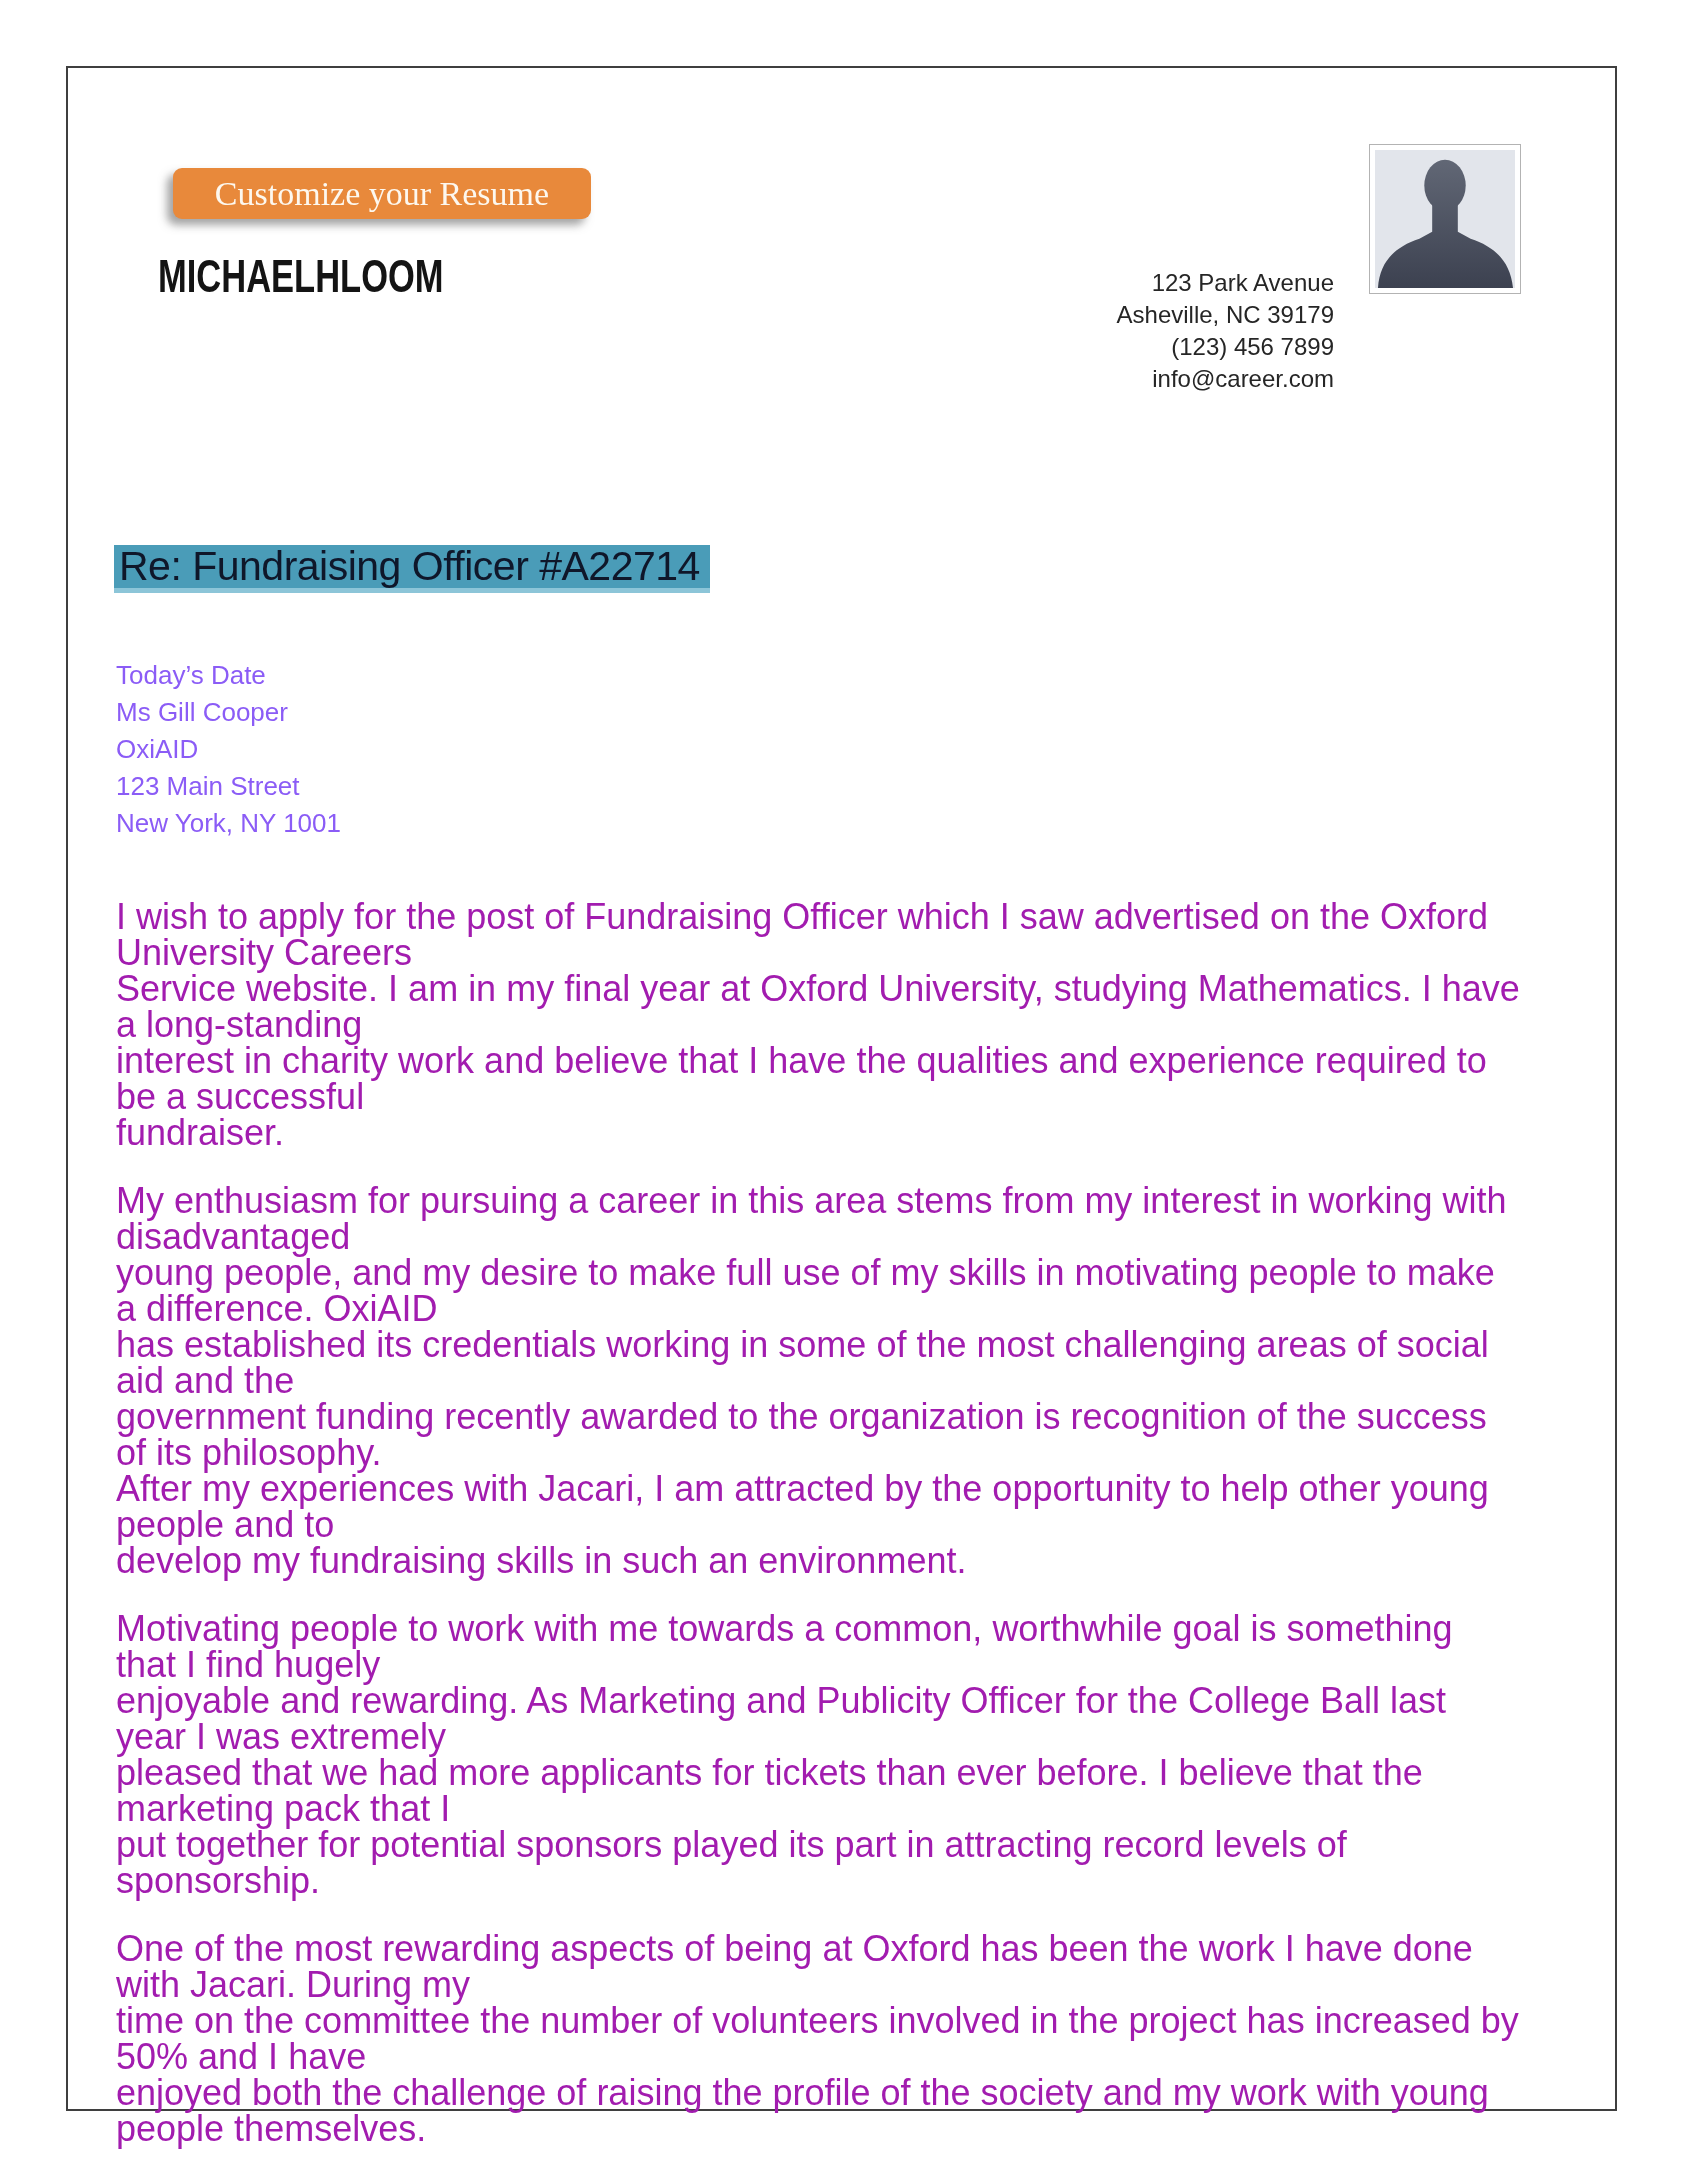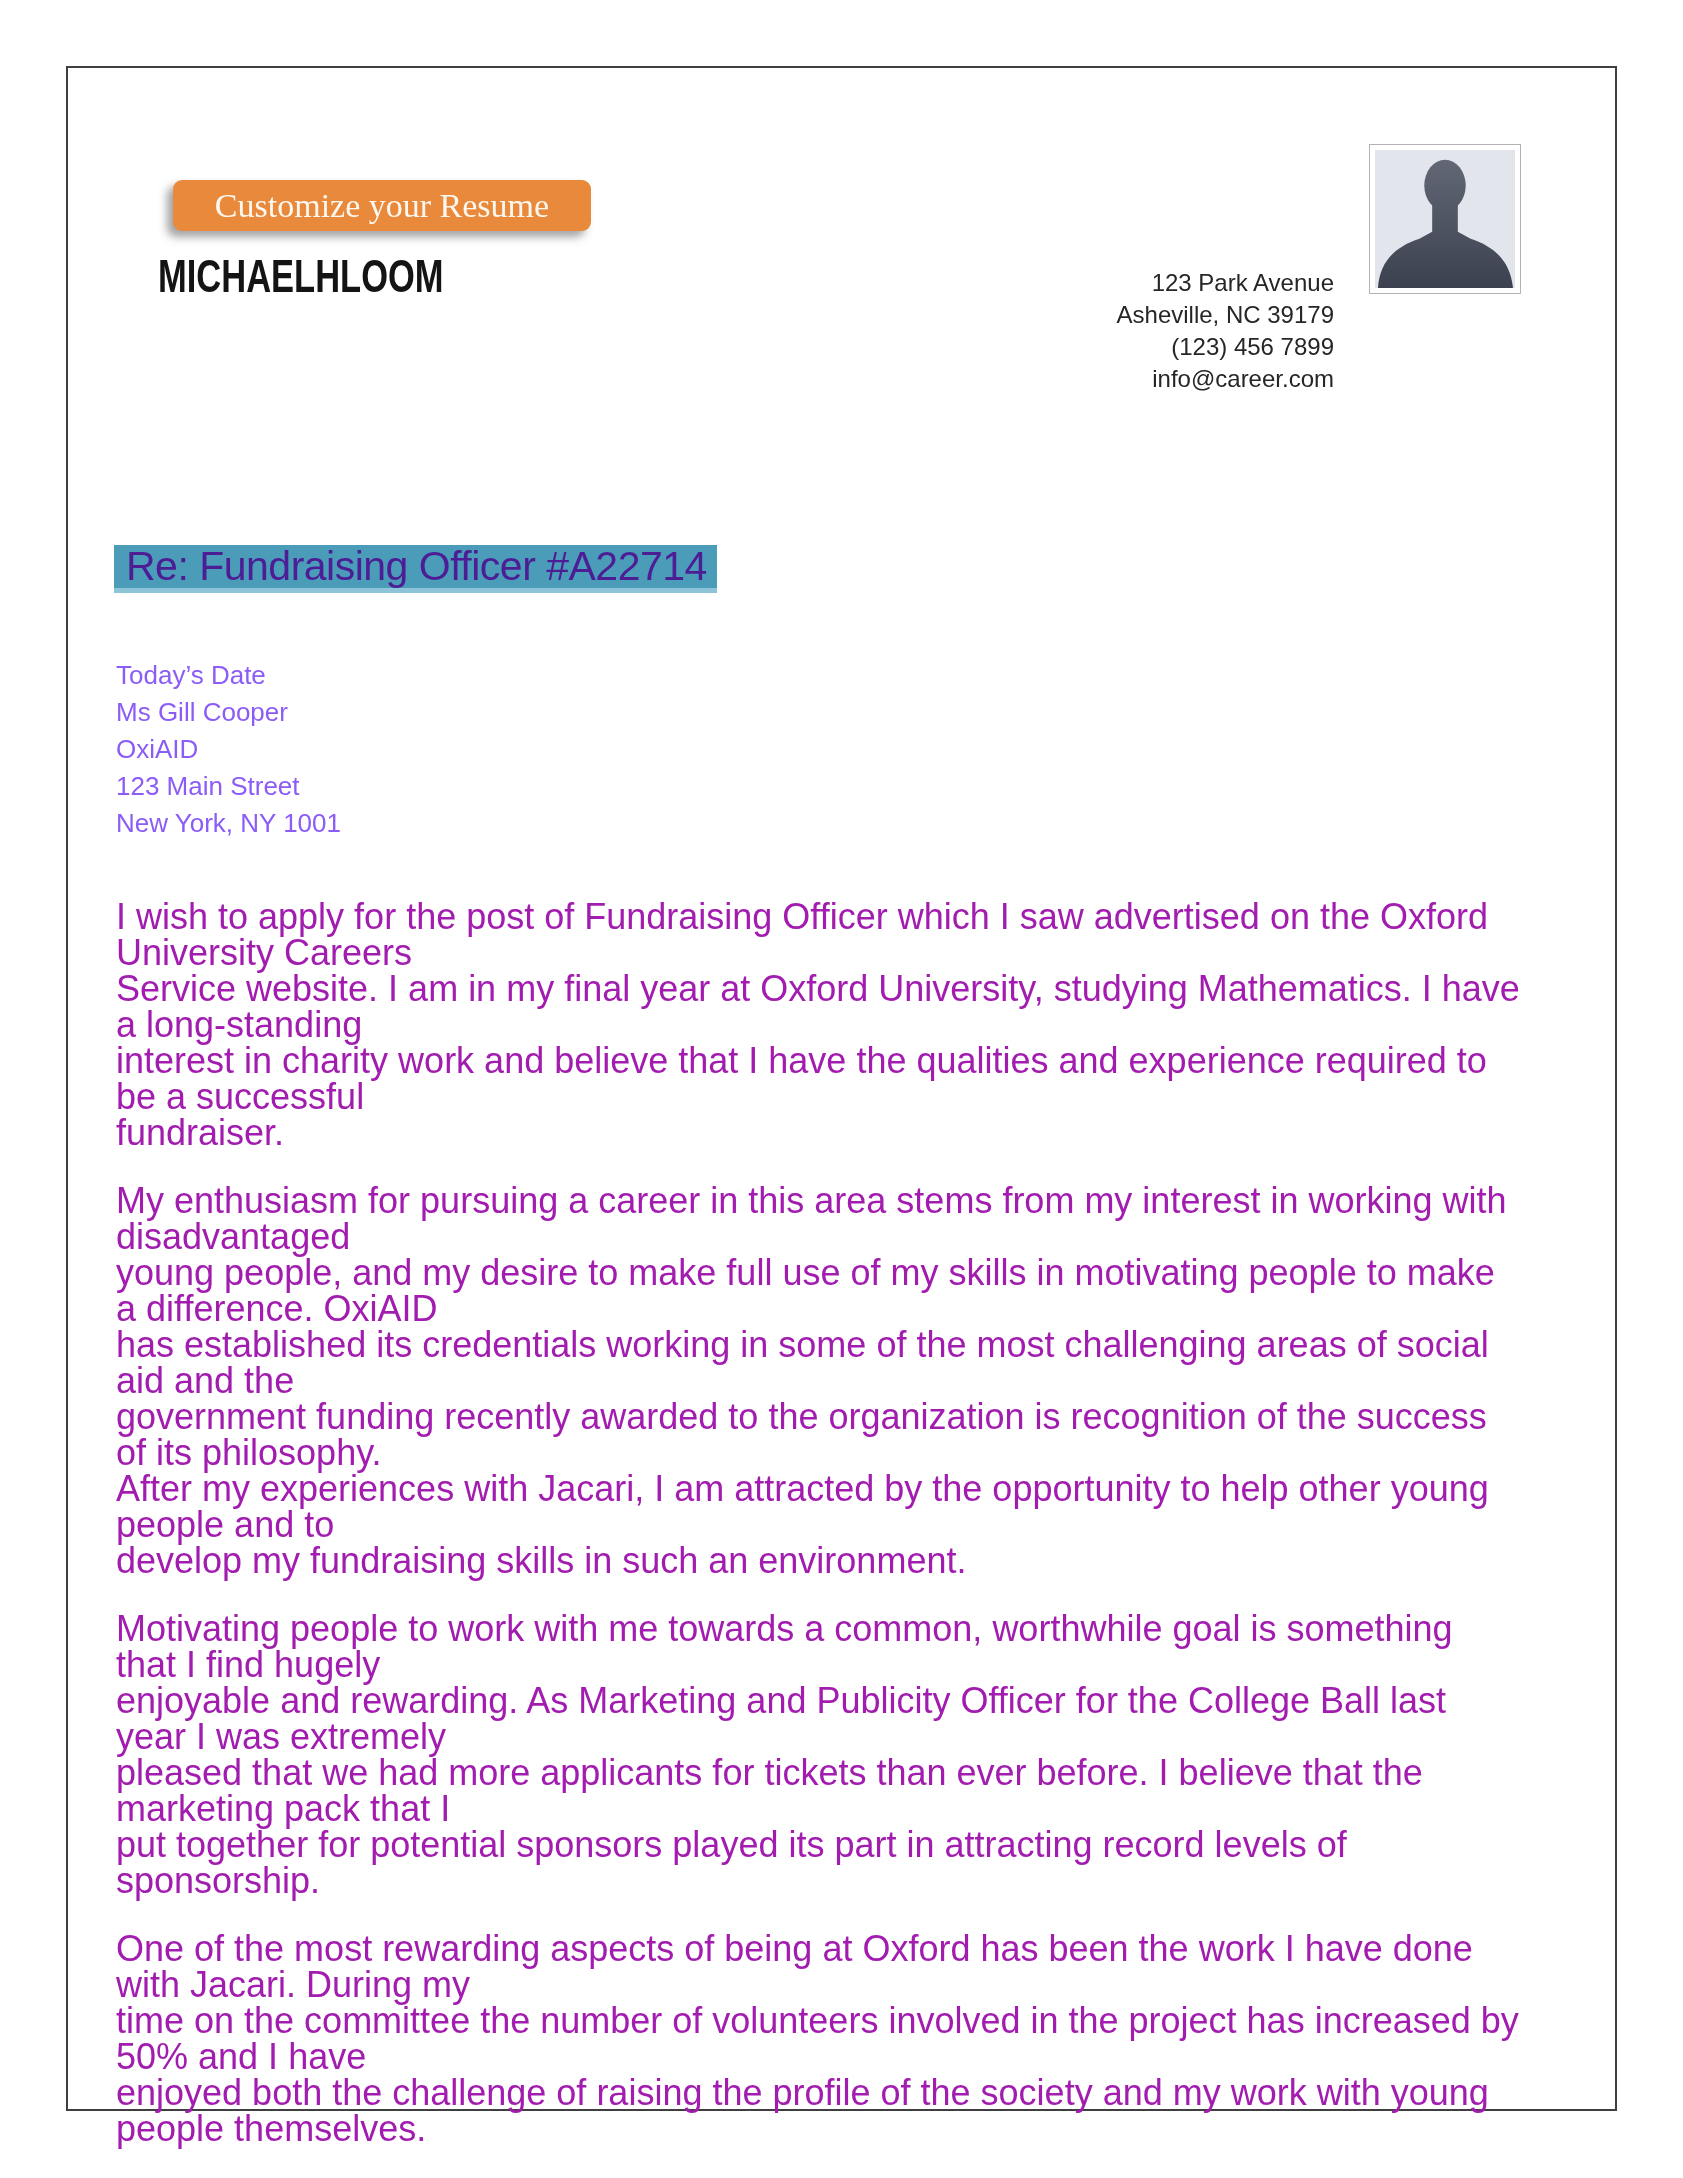--- a/index.html
+++ b/index.html
@@ -10,21 +10,21 @@
   *{margin:0;padding:0;box-sizing:border-box;}
   html,body{width:1683px;height:2178px;background:#ffffff;overflow:hidden;}
   body{font-family:"Liberation Sans", sans-serif;color:#1f1f1f;position:relative;}
 
   .page-border{
     position:absolute;left:66px;top:66px;width:1551px;height:2045px;
     border:2px solid #3f3f3f;background:#ffffff;
   }
 
   .customize-btn{
-    position:absolute;left:173px;top:180px;width:418px;height:51px;
+    position:absolute;left:173px;top:168px;width:418px;height:51px;
     background:var(--orange);
     border:none;border-radius:9px;
     box-shadow:-6px 6px 8px rgba(90,90,90,.55);
     color:#fdf8ef;
     font-family:"Liberation Serif","DejaVu Serif",serif;
     font-size:34px;line-height:50px;text-align:center;
     cursor:pointer;display:block;
   }
 
   .sender-name{
@@ -47,23 +47,23 @@
   .photo-inner{
     width:100%;height:100%;background:#e2e5eb;overflow:hidden;
   }
   .photo-inner svg{display:block;width:100%;height:100%;}
 
   .subject-line{
     position:absolute;left:114px;top:545px;
     display:inline-block;
     background:var(--teal);
     border-bottom:5px solid var(--teal-edge);
-    color:#4c1d95;
+    color:#0f172a;
     font-size:41px;line-height:43px;letter-spacing:-0.5px;
-    padding:0 10px 0 12px;white-space:nowrap;
+    padding:0 10px 0 5px;white-space:nowrap;
   }
 
   .recipient-block{
     position:absolute;left:116px;top:657px;
     font-size:26px;line-height:37px;white-space:pre-line;color:#8b5cf6;
   }
 
   .letter-body{
     position:absolute;left:116px;top:899px;width:1406px;
     font-size:36px;line-height:36px;color:#a21caf;

